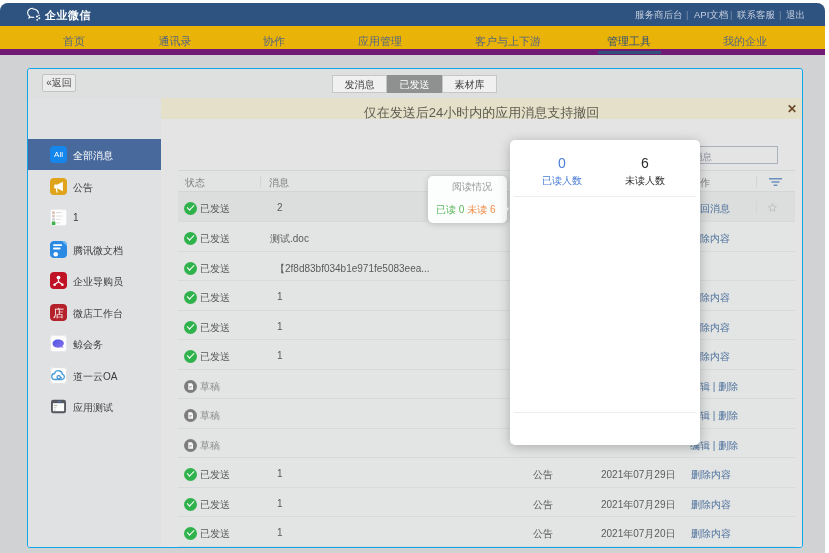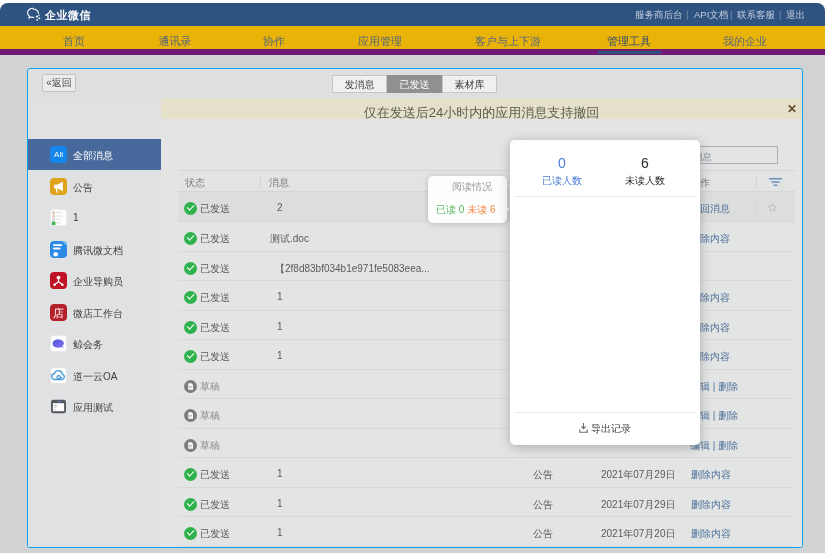--- a/index.html
+++ b/index.html
@@ -308,17 +308,13 @@
   <div style="position:absolute;left:52px;top:15px;transform:translateX(-50%);text-align:center;color:#4a7cd6">
       <div style="font-size:14px">0</div>
       <div style="font-size:10px;margin-top:3px;white-space:nowrap">已读人数</div>
     </div>
   <div style="position:absolute;left:135px;top:15px;transform:translateX(-50%);text-align:center;color:#2b2b2b">
       <div style="font-size:14px">6</div>
       <div style="font-size:10px;margin-top:3px;white-space:nowrap">未读人数</div>
     </div>
   <div style="position:absolute;left:4px;top:56px;width:182px;height:1px;background:#ececec"></div>
   <div style="position:absolute;left:4px;top:272px;width:182px;height:1px;background:#ececec"></div>
-  <div style="position:absolute;left:0;top:282px;width:100%;text-align:center;font-size:10px;color:#3c3c3c"><svg width="9" height="10" viewBox="0 0 9 10" style="vertical-align:-1px">
-        <path d="M4.5 0v5.4M2.2 3.4 4.5 5.7 6.8 3.4" fill="none" stroke="#6b6b6b" stroke-width="1.1"></path>
-        <path d="M.8 6.5v2.7h7.4V6.5" fill="none" stroke="#6b6b6b" stroke-width="1.1"></path>
-      </svg> 导出记录</div>
 </div>
 
 </body></html>

